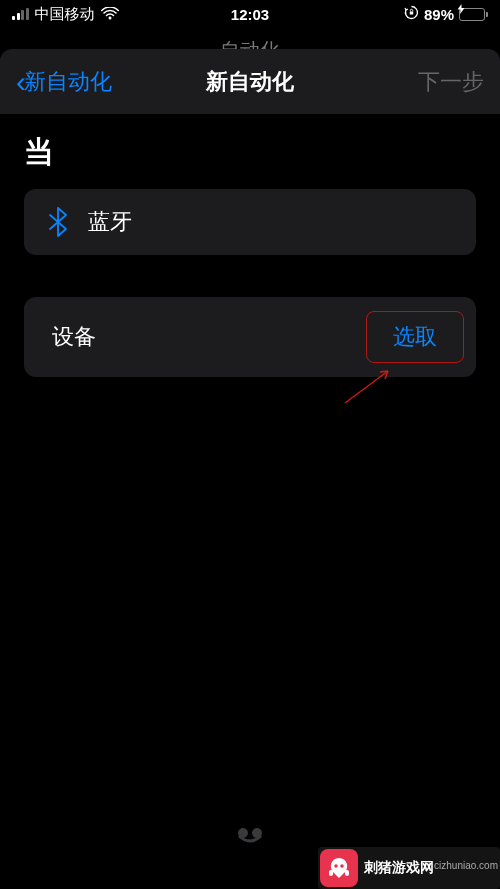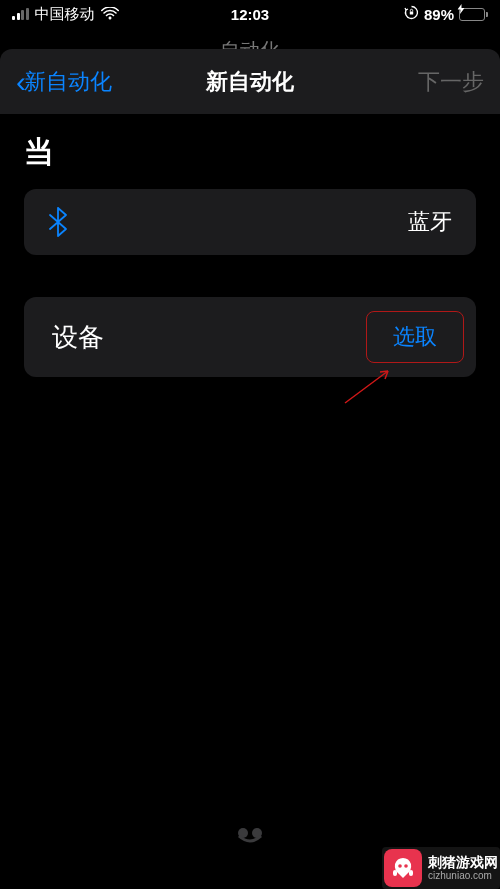--- a/index.html
+++ b/index.html
@@ -156,41 +156,40 @@
       margin-bottom: 16px;
     }
     .card {
       background: #1c1c1e;
       border-radius: 12px;
       padding: 18px 24px;
       margin-bottom: 42px;
       display: flex;
       align-items: center;
       gap: 20px;
-      justify-content: space-between;
     }
     .bluetooth-icon {
       display: inline-flex;
       color: #0a84ff;
     }
     .card-label {
       font-size: 22px;
       font-weight: 400;
     }
     .card-device {
       background: #1c1c1e;
       border-radius: 12px;
       padding: 14px 12px 14px 28px;
       display: flex;
       align-items: center;
       justify-content: space-between;
       position: relative;
     }
     .device-label {
-      font-size: 26px;
+      font-size: 22px;
     }
     .select-btn {
       color: #0a84ff;
       font-size: 22px;
       padding: 10px 26px;
       border: 1.5px solid #b01818;
       border-radius: 8px;
       cursor: pointer;
       position: relative;
     }
@@ -216,21 +215,21 @@
       height: 38px;
       background: #e8334e;
       border-radius: 8px;
       display: flex;
       align-items: center;
       justify-content: center;
       position: relative;
     }
     .watermark-text {
       display: flex;
-      flex-direction: column;
+      flex-direction: row;
       line-height: 1.1;
     }
     .watermark-title {
       font-size: 14px;
       font-weight: bold;
       color: #fff;
     }
     .watermark-url {
       font-size: 10px;
       color: #aaa;

